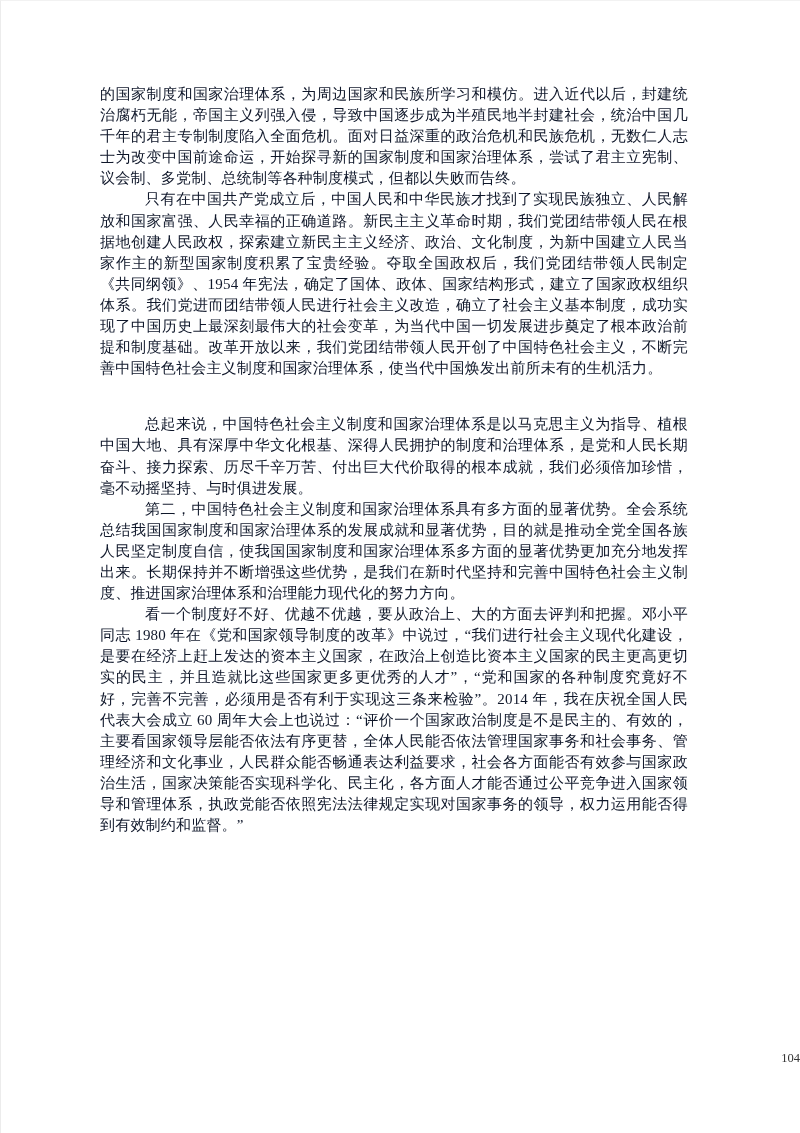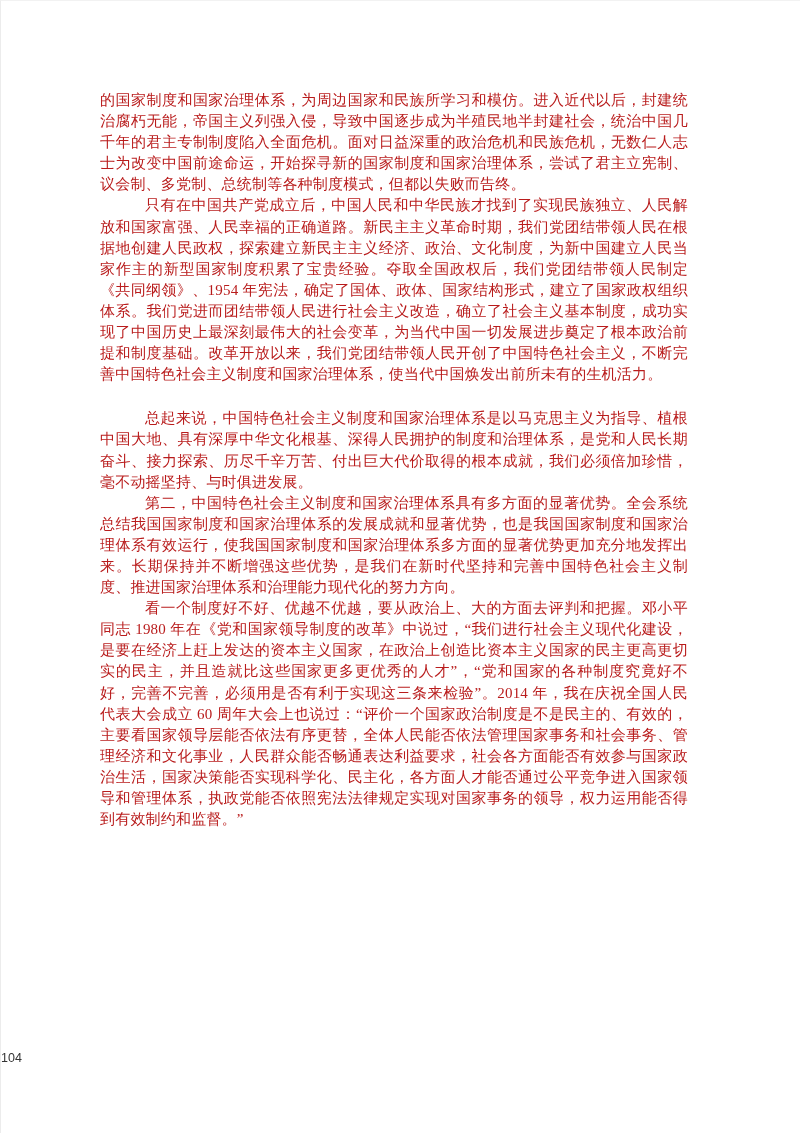--- a/index.html
+++ b/index.html
@@ -17,55 +17,55 @@
   .page {
     position: absolute;
     inset: 0;
     background: #ffffff;
     border-left: 1px solid #ececec;
     border-top: 1px solid #f2f2f2;
   }
   .text-block {
     position: absolute;
     left: 99px;
-    top: 89px;
+    top: 83px;
     width: 588px;
-    color: #b91c1c;
+    color: #0f172a;
   }
   .para {
     margin: 0;
     font-size: 15px;
     line-height: 21.1px;
     text-align: justify;
     text-indent: 45px;
     letter-spacing: 0.2px;
     word-break: break-all;
   }
   .para.no-indent {
     text-indent: 0;
   }
   .para.gap-before {
-    margin-top: 23px;
+    margin-top: 35px;
   }
   .page-number {
     position: absolute;
     top: 1050px;
     left: 0;
     width: 100%;
-    text-align: left;
-    font-family: Liberation Sans, sans-serif;
+    text-align: right;
+    font-family: Liberation Serif, serif;
     font-size: 12.5px;
     color: #343434;
   }
 </style>
 </head>
 <body>
 
 <div class="page">
   <div class="text-block">
     <p class="para no-indent">的国家制度和国家治理体系，为周边国家和民族所学习和模仿。进入近代以后，封建统治腐朽无能，帝国主义列强入侵，导致中国逐步成为半殖民地半封建社会，统治中国几千年的君主专制制度陷入全面危机。面对日益深重的政治危机和民族危机，无数仁人志士为改变中国前途命运，开始探寻新的国家制度和国家治理体系，尝试了君主立宪制、议会制、多党制、总统制等各种制度模式，但都以失败而告终。</p>
     <p class="para">只有在中国共产党成立后，中国人民和中华民族才找到了实现民族独立、人民解放和国家富强、人民幸福的正确道路。新民主主义革命时期，我们党团结带领人民在根据地创建人民政权，探索建立新民主主义经济、政治、文化制度，为新中国建立人民当家作主的新型国家制度积累了宝贵经验。夺取全国政权后，我们党团结带领人民制定《共同纲领》、1954 年宪法，确定了国体、政体、国家结构形式，建立了国家政权组织体系。我们党进而团结带领人民进行社会主义改造，确立了社会主义基本制度，成功实现了中国历史上最深刻最伟大的社会变革，为当代中国一切发展进步奠定了根本政治前提和制度基础。改革开放以来，我们党团结带领人民开创了中国特色社会主义，不断完善中国特色社会主义制度和国家治理体系，使当代中国焕发出前所未有的生机活力。</p>
     <p class="para gap-before">总起来说，中国特色社会主义制度和国家治理体系是以马克思主义为指导、植根中国大地、具有深厚中华文化根基、深得人民拥护的制度和治理体系，是党和人民长期奋斗、接力探索、历尽千辛万苦、付出巨大代价取得的根本成就，我们必须倍加珍惜，毫不动摇坚持、与时俱进发展。</p>
-    <p class="para">第二，中国特色社会主义制度和国家治理体系具有多方面的显著优势。全会系统总结我国国家制度和国家治理体系的发展成就和显著优势，也是我国国家制度和国家治理体系有效运行，使我国国家制度和国家治理体系多方面的显著优势更加充分地发挥出来。长期保持并不断增强这些优势，是我们在新时代坚持和完善中国特色社会主义制度、推进国家治理体系和治理能力现代化的努力方向。</p>
+    <p class="para">第二，中国特色社会主义制度和国家治理体系具有多方面的显著优势。全会系统总结我国国家制度和国家治理体系的发展成就和显著优势，目的就是推动全党全国各族人民坚定制度自信，使我国国家制度和国家治理体系多方面的显著优势更加充分地发挥出来。长期保持并不断增强这些优势，是我们在新时代坚持和完善中国特色社会主义制度、推进国家治理体系和治理能力现代化的努力方向。</p>
     <p class="para">看一个制度好不好、优越不优越，要从政治上、大的方面去评判和把握。邓小平同志 1980 年在《党和国家领导制度的改革》中说过，“我们进行社会主义现代化建设，是要在经济上赶上发达的资本主义国家，在政治上创造比资本主义国家的民主更高更切实的民主，并且造就比这些国家更多更优秀的人才”，“党和国家的各种制度究竟好不好，完善不完善，必须用是否有利于实现这三条来检验”。2014 年，我在庆祝全国人民代表大会成立 60 周年大会上也说过：“评价一个国家政治制度是不是民主的、有效的，主要看国家领导层能否依法有序更替，全体人民能否依法管理国家事务和社会事务、管理经济和文化事业，人民群众能否畅通表达利益要求，社会各方面能否有效参与国家政治生活，国家决策能否实现科学化、民主化，各方面人才能否通过公平竞争进入国家领导和管理体系，执政党能否依照宪法法律规定实现对国家事务的领导，权力运用能否得到有效制约和监督。”</p>
   </div>
   <div class="page-number">104</div>
 </div>
 
 </body></html>

